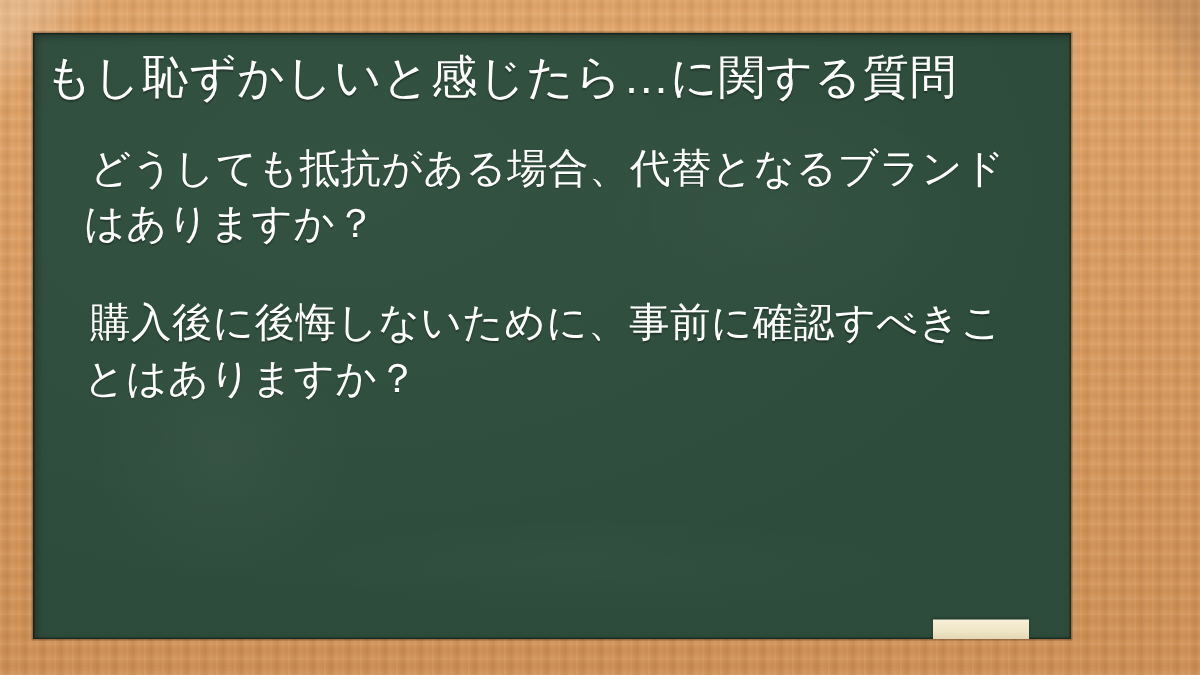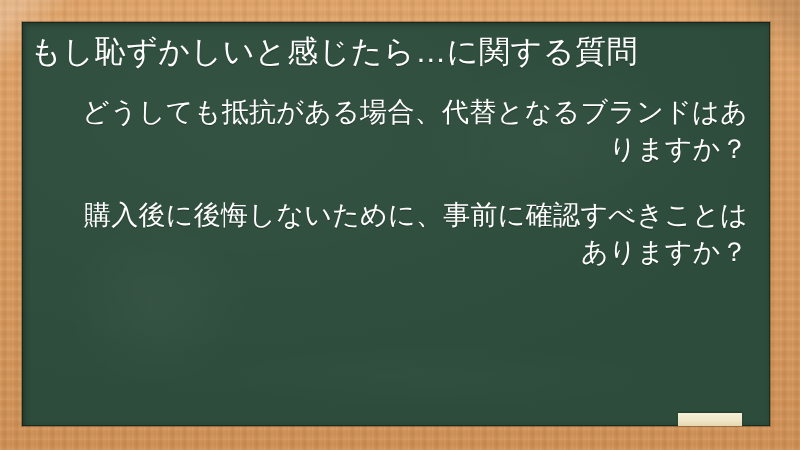--- a/index.html
+++ b/index.html
@@ -57,21 +57,21 @@
       linear-gradient(135deg, rgba(255,255,255,0.22) 0 2%, rgba(255,255,255,0) 6%),
       linear-gradient(225deg, rgba(0,0,0,0.10) 0 2%, rgba(0,0,0,0) 6%);
     pointer-events: none;
   }
 
   
   .board {
     position: absolute;
     left: 22px;
     top: 22px;
-    width: 748px;
+    width: 692px;
     height: 404px;
     box-sizing: border-box;
     background:
       radial-gradient(120% 120% at 30% 25%, rgba(255,255,255,0.035) 0%, rgba(255,255,255,0) 60%),
       #2d4c3b;
     box-shadow:
       inset 0 0 0 1px rgba(0,0,0,0.35),
       inset 2px 2px 6px rgba(0,0,0,0.35),
       0 0 0 1px rgba(0,0,0,0.25);
     overflow: hidden;
@@ -104,21 +104,20 @@
     padding: 2px 0 0 0;
     text-shadow: 0 1px 1px rgba(0,0,0,0.30);
     white-space: pre-wrap;
   }
 
   
   .question-list {
     list-style: none;
     margin: 22px 0 0 0;
     padding: 0;
-    text-align: right;
   }
   .question-item {
     color: #ffffff;
     font-size: 27px;
     line-height: 1.38;
     font-weight: 400;
     letter-spacing: 0.3px;
     margin: 0 0 14px 0;
     padding: 0 6px 0 26px;
     text-indent: 4px;

